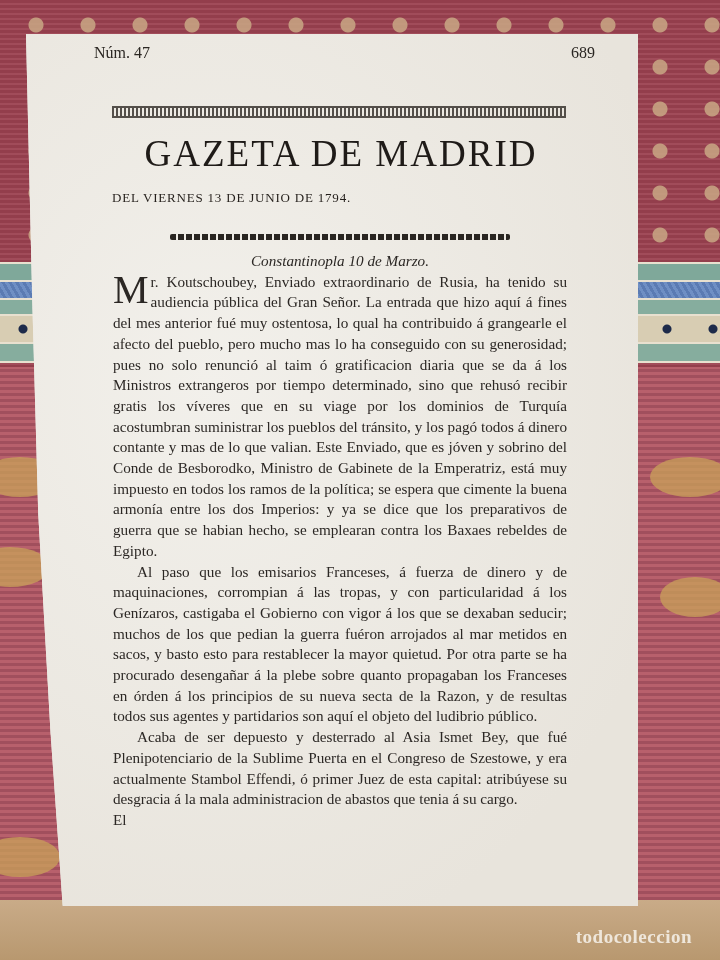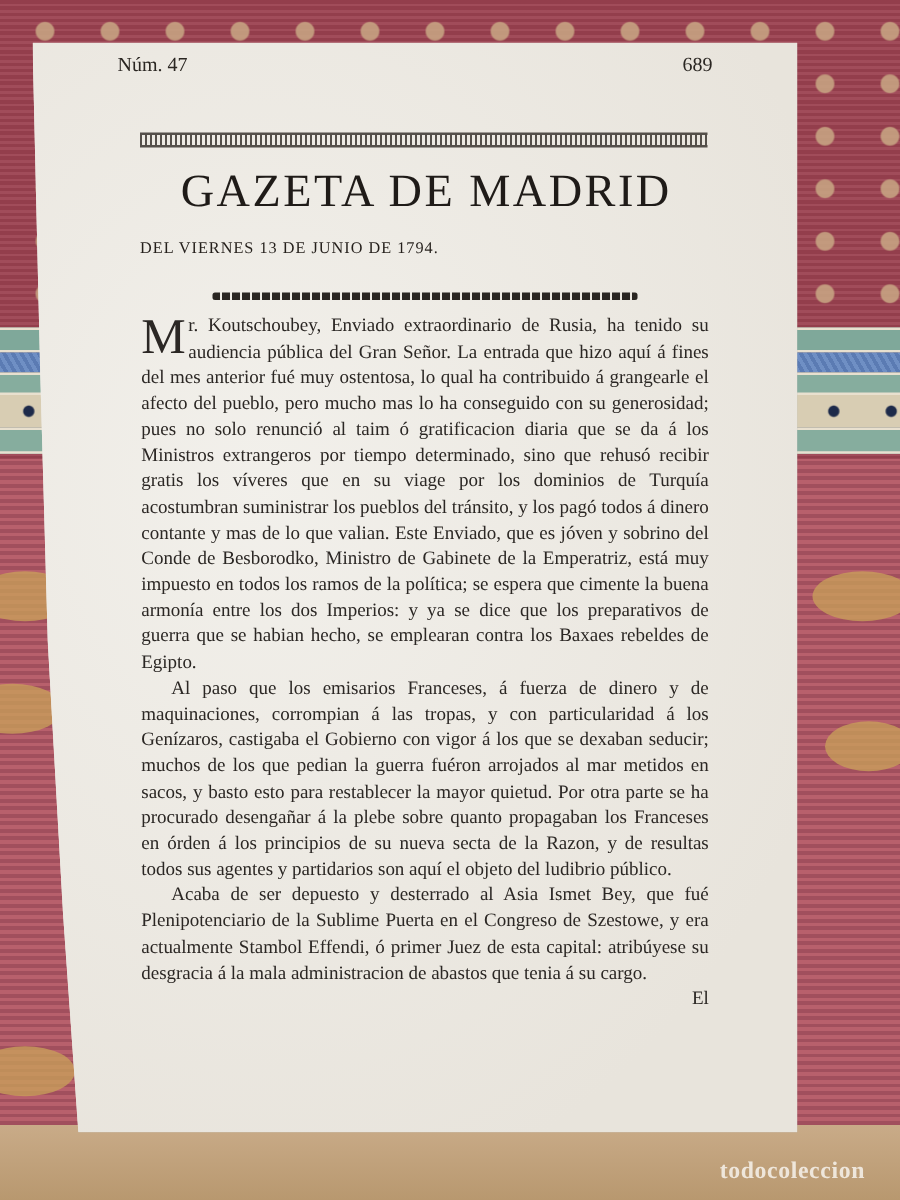--- a/index.html
+++ b/index.html
@@ -29,21 +29,21 @@
   .hdr-row{position:absolute;left:94px;top:44px;width:520px;display:flex;justify-content:space-between;font-size:16px;color:#2a2622;gap:24px;}
   .rule-top{position:absolute;left:112px;top:106px;width:454px;height:8px;border-top:2px solid #3a3530;border-bottom:2px solid #3a3530;background:repeating-linear-gradient(90deg,#3a3530 0 2px,transparent 2px 4px);opacity:.85;}
   .title{position:absolute;left:112px;top:132px;width:458px;text-align:center;font-size:37px;letter-spacing:2px;color:#1f1b18;font-weight:normal;font-family:Liberation Serif, serif;}
   .dateline{position:absolute;left:112px;top:190px;width:458px;font-size:13px;letter-spacing:.8px;color:#241f1b;}
   .rule-orn{position:absolute;left:170px;top:234px;width:340px;height:6px;background:repeating-linear-gradient(90deg,#2a2622 0 6px,transparent 6px 8px);border-radius:2px;}
   .body{position:absolute;left:113px;top:251px;width:454px;color:#2b2724;font-size:15.2px;line-height:20.7px;text-align:justify;}
   .place{text-align:center;font-style:italic;margin:0;}
   .para{margin:0;text-indent:0;}
   .para.ind{text-indent:24px;}
   .dropcap{float:left;font-size:40px;line-height:32px;margin:2px 2px 0 0;}
-  .catch{text-align:right;margin:0;}
+  .catch{text-align:left;margin:0;}
 </style>
 </head>
 <body>
 
 <div class="fabric"></div>
 <div class="diamonds"></div>
 <div class="band">
   <div class="s1"></div>
     <div class="s2"></div>
     <div class="s3"></div>
@@ -57,28 +57,29 @@
   <div class="leaf" style="left:660px;top:210px;width:70px;"></div>
   <div class="leaf" style="left:-20px;top:470px;"></div>
 </div>
 <div class="wood"></div>
 <div class="watermark">todocoleccion</div>
 
 <div class="paper"></div>
 
 <div class="hdr-row">
   <span>Núm. 47</span>
-  <span style="margin-right:44px;">689</span>
+  <span style="margin-right:19px;">689</span>
 </div>
 <div class="rule-top"></div>
 <div class="title">GAZETA DE MADRID</div>
 <div class="dateline">DEL VIERNES 13 DE JUNIO DE 1794.</div>
 <div class="rule-orn"></div>
 
 <div class="body">
+  <p class="place">Constantinopla 10 de Marzo.</p>
   <p class="para">
     <span class="dropcap">M</span>
     <span>r. Koutschoubey, Enviado extraordinario de Rusia, ha tenido su audiencia pública del Gran Señor. La entrada que hizo aquí á fines del mes anterior fué muy ostentosa, lo qual ha contribuido á grangearle el afecto del pueblo, pero mucho mas lo ha conseguido con su generosidad; pues no solo renunció al taim ó gratificacion diaria que se da á los Ministros extrangeros por tiempo determinado, sino que rehusó recibir gratis los víveres que en su viage por los dominios de Turquía acostumbran suministrar los pueblos del tránsito, y los pagó todos á dinero contante y mas de lo que valian. Este Enviado, que es jóven y sobrino del Conde de Besborodko, Ministro de Gabinete de la Emperatriz, está muy impuesto en todos los ramos de la política; se espera que cimente la buena armonía entre los dos Imperios: y ya se dice que los preparativos de guerra que se habian hecho, se emplearan contra los Baxaes rebeldes de Egipto.</span>
   </p>
   <p class="para ind">Al paso que los emisarios Franceses, á fuerza de dinero y de maquinaciones, corrompian á las tropas, y con particularidad á los Genízaros, castigaba el Gobierno con vigor á los que se dexaban seducir; muchos de los que pedian la guerra fuéron arrojados al mar metidos en sacos, y basto esto para restablecer la mayor quietud. Por otra parte se ha procurado desengañar á la plebe sobre quanto propagaban los Franceses en órden á los principios de su nueva secta de la Razon, y de resultas todos sus agentes y partidarios son aquí el objeto del ludibrio público.</p>
   <p class="para ind">Acaba de ser depuesto y desterrado al Asia Ismet Bey, que fué Plenipotenciario de la Sublime Puerta en el Congreso de Szestowe, y era actualmente Stambol Effendi, ó primer Juez de esta capital: atribúyese su desgracia á la mala administracion de abastos que tenia á su cargo.</p>
   <p class="catch">El</p>
 </div>
 
 </body></html>

